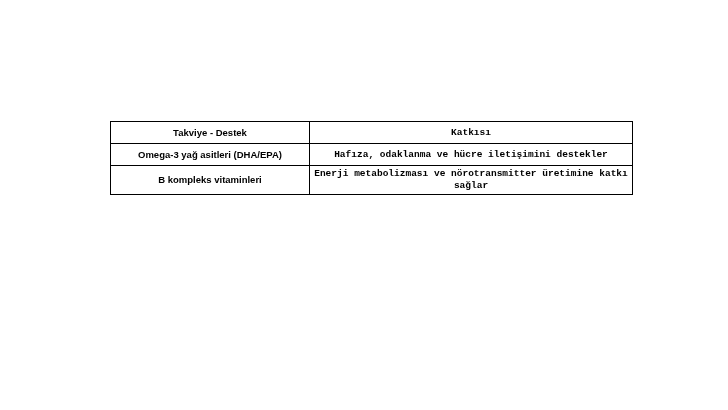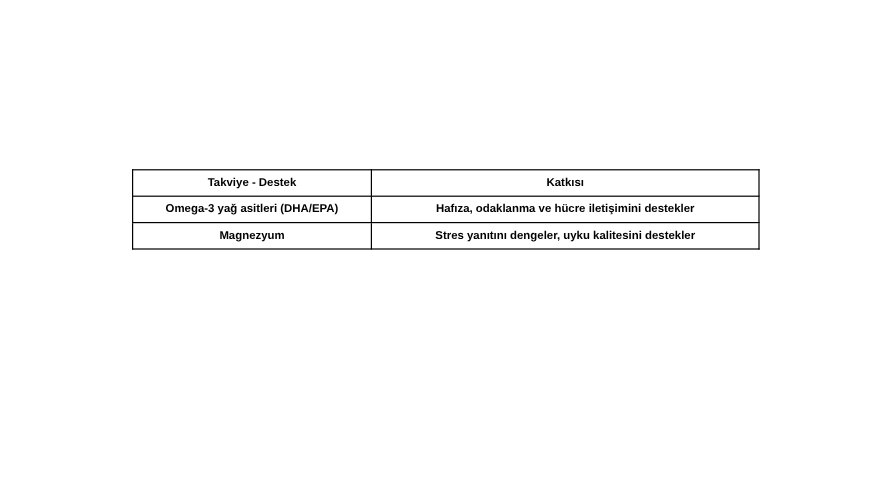--- a/index.html
+++ b/index.html
@@ -15,21 +15,21 @@
   }
   .page {
     position: relative;
     width: 728px;
     height: 410px;
     background: #ffffff;
   }
   .table-wrap {
     position: absolute;
     left: 110px;
-    top: 141px;
+    top: 121px;
     width: 508px;
   }
   table.supplement-table {
     border-collapse: collapse;
     table-layout: fixed;
     width: 508px;
     background: #ffffff;
   }
   table.supplement-table td {
     border: 1px solid #000000;
@@ -44,20 +44,21 @@
   table.supplement-table tr.header-row td {
     font-weight: bold;
   }
   table.supplement-table td.col-name {
     width: 192px;
     font-weight: bold;
   }
   table.supplement-table td.col-benefit {
     width: 316px;
     font-weight: bold;
+    font-family: Liberation Mono, monospace;
   }
   tr.body-row td {
     height: 17px;
     text-align: center;
   }
   tr.header-row td {
     height: 17px;
   }
 </style>
 </head>
@@ -69,19 +70,19 @@
       <tbody>
         <tr class="header-row">
           <td class="col-name">Takviye - Destek</td>
           <td class="col-benefit">Katkısı</td>
         </tr>
         <tr class="body-row">
           <td class="col-name">Omega-3 yağ asitleri (DHA/EPA)</td>
           <td class="col-benefit">Hafıza, odaklanma ve hücre iletişimini destekler</td>
         </tr>
         <tr class="body-row">
-          <td class="col-name">Magnezyum</td>
-          <td class="col-benefit">Stres yanıtını dengeler, uyku kalitesini destekler</td>
+          <td class="col-name">B kompleks vitaminleri</td>
+          <td class="col-benefit">Enerji metabolizması ve nörotransmitter üretimine katkı sağlar</td>
         </tr>
       </tbody>
     </table>
   </div>
 </div>
 
 </body></html>

